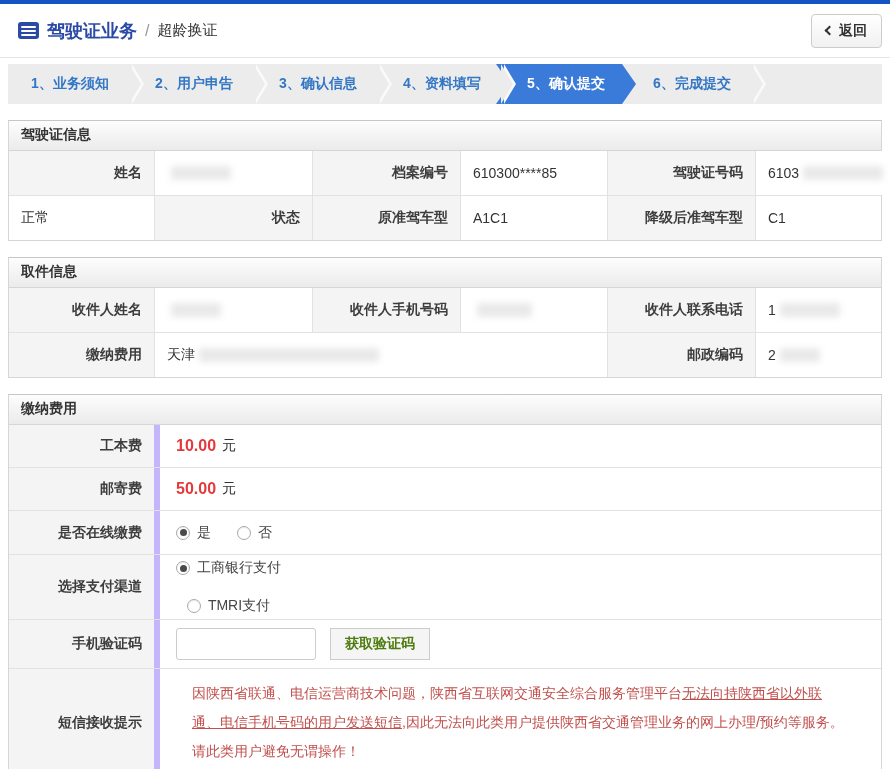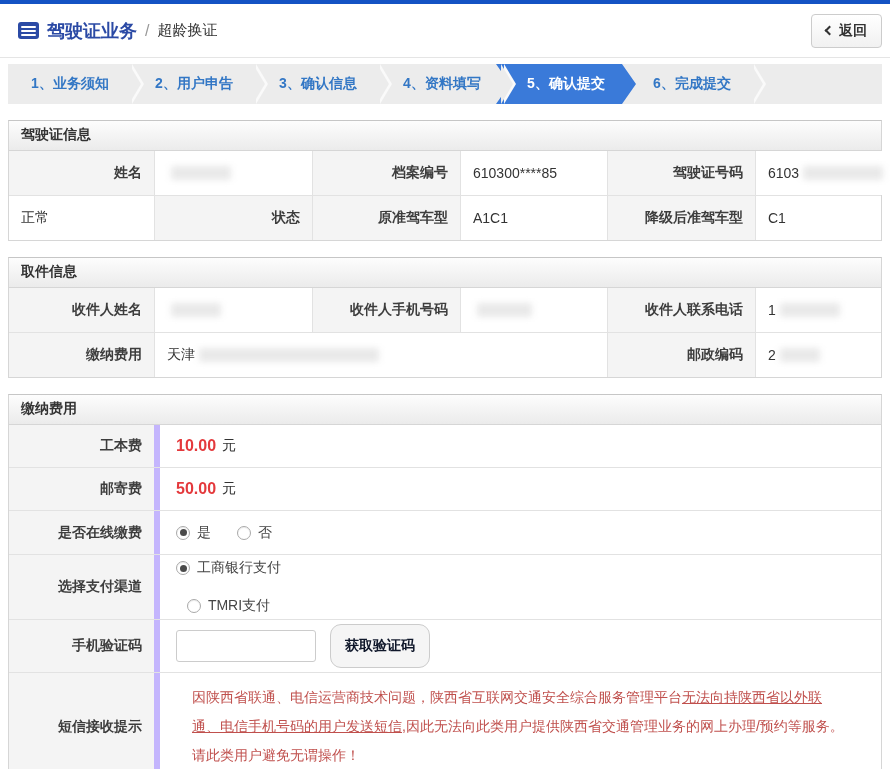--- a/index.html
+++ b/index.html
@@ -64,22 +64,22 @@
   .h42{min-height:42px} .h43{min-height:43px} .h44{min-height:44px} .h48{min-height:48px} .h62{min-height:62px}
   .fee-amt { color:#e4393c; font-weight:bold; font-size:16px; }
   .fee-unit { color:#333; font-size:14px; }
   .radio-group { display:flex; align-items:center; gap:26px; }
   .radio-opt { display:inline-flex; align-items:center; gap:7px; color:#444; cursor:pointer; }
   .radio { width:14px; height:14px; border-radius:50%; border:1px solid #aaa; background:#fff;
     display:inline-flex; align-items:center; justify-content:center; box-shadow:inset 0 1px 1px rgba(0,0,0,.08); }
   .radio.checked::after { content:''; width:7px; height:7px; border-radius:50%; background:#4a4a4a; }
   .code-input { width:140px; height:32px; border:1px solid #ccc; border-radius:3px; padding:0 8px;
     font-size:14px; font-family:inherit; }
-  .code-btn { margin-left:8px; height:44px; padding:0 14px; border:1px solid #ccc; border-radius:11px;
-    background:#f5f5f5; color:#0f172a; font-weight:bold; font-size:14px; cursor:pointer; font-family:inherit; }
+  .code-btn { margin-left:8px; height:32px; padding:0 14px; border:1px solid #ccc; border-radius:0;
+    background:#f5f5f5; color:#4d7c0f; font-weight:bold; font-size:14px; cursor:pointer; font-family:inherit; }
   .notice-text { color:#c0504d; line-height:29px; padding:6px 16px; font-size:14px; }
   .notice-text .u { text-decoration:underline; }
 </style>
 </head>
 <body>
 
 <div class="topbar"></div>
 
 <div class="header">
   <div class="title-wrap">

